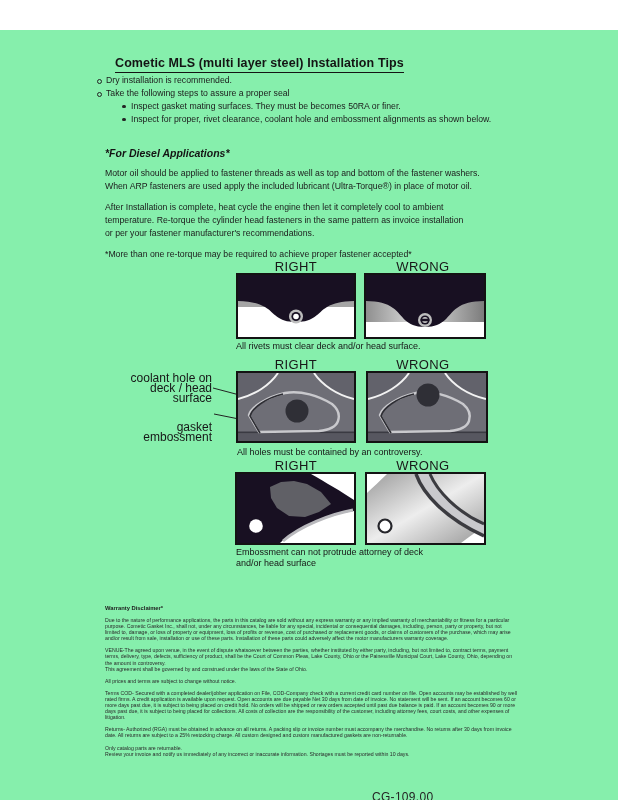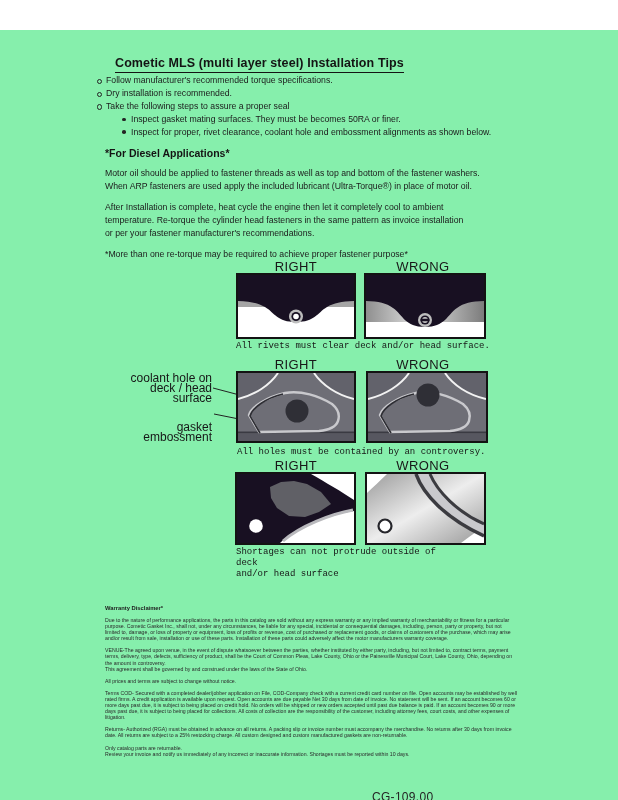--- a/index.html
+++ b/index.html
@@ -14,62 +14,61 @@
 
   
   .bullets{position:absolute;left:97px;top:44px;width:480px;font-size:8.7px;line-height:12.9px;color:#1b1b1b;}
   .b1{position:relative;padding-left:9px;}
   .b1 .glyph{position:absolute;left:0;top:4.6px;width:3.2px;height:3.2px;border:1px solid #242424;border-radius:50%;}
   .b2{position:relative;padding-left:9px;margin-left:25px;}
   .b2 .glyph{position:absolute;left:0;top:4.8px;width:3.6px;height:3.6px;background:#242424;border-radius:50%;}
 
   
   .diesel{position:absolute;left:105px;top:117px;width:420px;font-size:8.7px;line-height:13px;color:#1b1b1b;}
-  .diesel .h{font-size:10.5px;font-weight:bold;margin:0 0 7px 0;color:#141414;}
+  .diesel .h{font-size:10.5px;font-weight:bold;margin:0 0 7px 0;color:#141414;font-style:italic;}
   .diesel p{margin:0 0 8px 0;}
 
   
   .dlabel{position:absolute;font-size:13px;letter-spacing:.4px;color:#181818;transform:translateX(-50%);}
   .dbox{position:absolute;border:2px solid #131313;background:#fff;box-sizing:border-box;}
   .dbox svg{display:block;width:100%;height:100%;}
-  .dcaption{position:absolute;font-size:9px;color:#161616;line-height:11px;font-family:Liberation Mono, monospace;}
+  .dcaption{position:absolute;font-size:9px;color:#161616;line-height:11px;}
 
   .ann{position:absolute;font-size:12px;line-height:10px;text-align:right;color:#161616;}
   .leader{position:absolute;}
 
   
   .disc{position:absolute;left:105px;top:575px;width:413px;color:#2a2a2a;}
   .disc .h{font-size:5.8px;font-weight:bold;margin:0 0 6px 0;color:#1d1d1d;}
   .disc p{font-size:5.2px;line-height:6.1px;margin:0 0 6px 0;}
 
   .code{position:absolute;left:372px;top:760px;font-size:12px;letter-spacing:.3px;color:#242424;}
 </style>
 </head>
 <body>
 
 <div class="page">
 
   <div class="title">Cometic MLS (multi layer steel) Installation Tips</div>
 
   <div class="bullets">
-    <div class="b1"><span class="glyph"></span><span>Follow manufacturer's recommended torque specifications.</span></div>
     <div class="b1"><span class="glyph"></span><span>Dry installation is recommended.</span></div>
     <div class="b1"><span class="glyph"></span><span>Take the following steps to assure a proper seal</span></div>
     <div class="b2"><span class="glyph"></span><span>Inspect gasket mating surfaces.  They must be becomes 50RA or finer.</span></div>
     <div class="b2"><span class="glyph"></span><span>Inspect for proper, rivet clearance, coolant hole and embossment alignments as shown below.</span></div>
   </div>
 
   <div class="diesel">
     <div class="h">*For Diesel Applications*</div>
     <p class="pre">Motor oil should be applied to fastener threads as well as top and bottom of the fastener washers.
 When ARP fasteners are used apply the included lubricant (Ultra-Torque®) in place of motor oil.</p>
     <p class="pre">After Installation is complete, heat cycle the engine then let it completely cool to ambient
 temperature. Re-torque the cylinder head fasteners in the same pattern as invoice installation
 or per your fastener manufacturer's recommendations.</p>
-    <p class="pre">*More than one re-torque may be required to achieve proper fastener purpose*</p>
+    <p class="pre">*More than one re-torque may be required to achieve proper fastener accepted*</p>
   </div>
 
   <div class="dlabel" style="left:296px;top:229px;">RIGHT</div>
   <div class="dlabel" style="left:423px;top:229px;">WRONG</div>
 
   <div class="dbox" style="left:236px;top:243px;width:120px;height:66px;">
     <svg viewBox="0 0 116 62" preserveAspectRatio="none">
       <rect x="0" y="25" width="116" height="7" fill="#a5a5a5"></rect>
       <path d="M0,0 H116 V26 C103,26.5 96,28 89,32 C79,38 77,47 58,47 C39,47 37,38 27,32 C20,28 13,26.5 0,26 Z" fill="#181022"></path>
       <circle cx="58" cy="41.5" r="7" fill="#bdbdbd"></circle>
@@ -162,21 +161,21 @@
       </defs>
       <rect x="0" y="0" width="117" height="69" fill="url(#gw3)"></rect>
       <path d="M0,0 H20 C13,7 6,13 0,19 Z" fill="#ffffff"></path>
       <path d="M117,52 V69 H94 C102,63 110,57 117,52 Z" fill="#ffffff"></path>
       <path d="M49,0 H63 C70,17 90,38 117,50 V62 C78,44 56,20 49,0 Z" fill="#c9c9cd"></path>
       <path d="M49,0 C56,20 78,44 117,62" stroke="#3b3b40" stroke-width="3.5" fill="none"></path>
       <path d="M63,0 C70,17 90,38 117,50" stroke="#3b3b40" stroke-width="3" fill="none"></path>
       <circle cx="18" cy="52" r="6.5" fill="#ffffff" stroke="#26262b" stroke-width="2.2"></circle>
     </svg>
   </div>
-  <div class="dcaption pre" style="left:236px;top:517px;width:212px;">Shortages can not protrude outside of deck
+  <div class="dcaption pre" style="left:236px;top:517px;width:212px;">Embossment can not protrude attorney of deck
 and/or head surface</div>
 
   <div class="disc">
     <div class="h">Warranty Disclaimer*</div>
     <p class="pre">Due to the nature of performance applications, the parts in this catalog are sold without any express warranty or any implied warranty of merchantability or fitness for a particular purpose.  Cometic Gasket Inc., shall not, under any circumstances, be liable for any special, incidental or consequential damages, including, person, party or property, but not limited to, damage, or loss of property or equipment, loss of profits or revenue, cost of purchased or replacement goods, or claims of customers of the purchase, which may arise and/or result from sale, installation or use of these parts.  Installation of these parts could adversely affect the motor manufacturers warranty coverage.</p>
     <p class="pre">VENUE-The agreed upon venue, in the event of dispute whatsoever between the parties, whether instituted by either party, including, but not limited to, contract terms, payment terms, delivery, type, defects, sufficiency of product, shall be the Court of Common Pleas, Lake County, Ohio or the Painesville Municipal Court, Lake County, Ohio, depending on the amount in controversy.
 This agreement shall be governed by and construed under the laws of the State of Ohio.</p>
     <p class="pre">All prices and terms are subject to change without notice.</p>
     <p class="pre">Terms COD- Secured with a completed dealer/jobber application on File, COD-Company check with a current credit card number on file.  Open accounts may be established by well rated firms.  A credit application is available upon request.  Open accounts are due payable Net 30 days from date of invoice.  No statement will be sent.  If an account becomes 60 or more days past due, it is subject to being placed on credit hold.  No orders will be shipped or new orders accepted until past due balance is paid.  If an account becomes 90 or more days past due, it is subject to being placed for collections.  All costs of collection are the responsibility of the customer, including attorney fees, court costs, and other expenses of litigation.</p>
     <p class="pre">Returns- Authorized (RGA) must be obtained in advance on all returns.  A packing slip or invoice number must accompany the merchandise.  No returns after 30 days from invoice date.  All returns are subject to a 25% restocking charge.  All custom designed and custom manufactured gaskets are non-returnable.</p>

